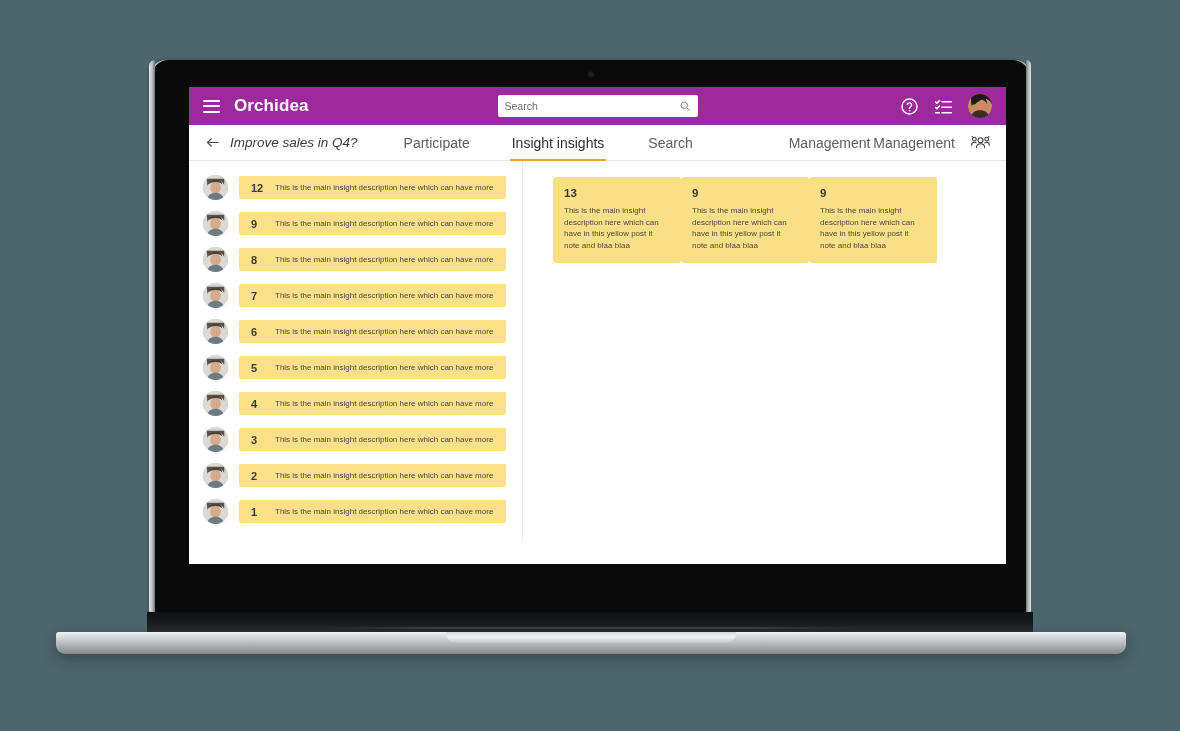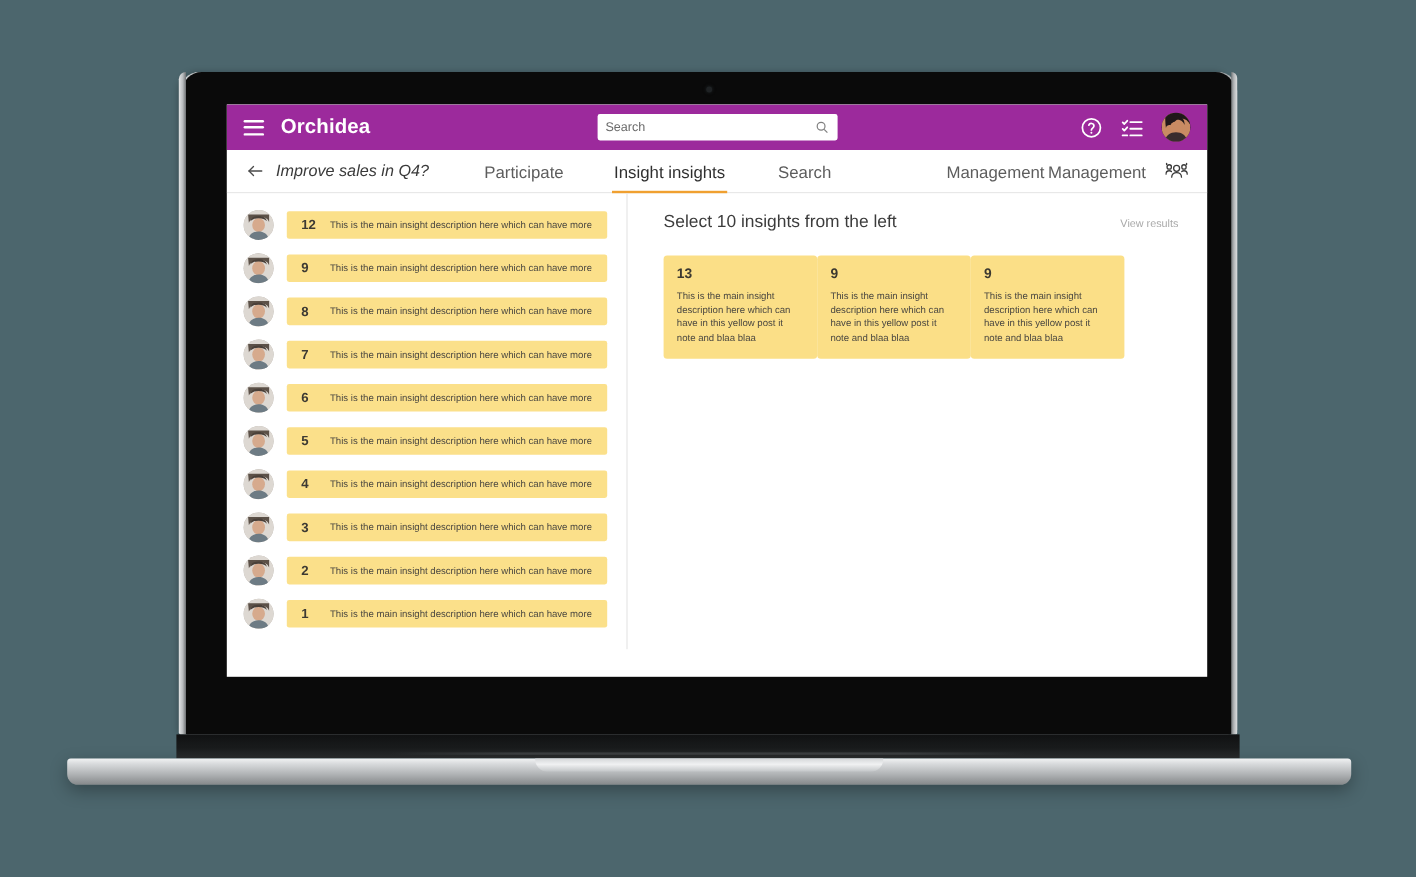--- a/index.html
+++ b/index.html
@@ -549,24 +549,20 @@
           <div class="insight-chip">
             <span class="insight-number">1</span>
             <span class="insight-text">This is the main insight description here which can have more</span>
           </div>
         </div>
       </div>
 
       <div id="panel-divider"></div>
 
       <div id="selection-panel">
-        <div id="selection-header">
-          <div id="selection-title">Select 10 insights from the left</div>
-          <div id="view-results-link">View results</div>
-        </div>
         <div id="postit-grid">
           <div class="postit-card">
             <div class="postit-number">13</div>
             <div class="postit-text">This is the main insight description here which can have in this yellow post it note and blaa blaa</div>
           </div>
           <div class="postit-card tall">
             <div class="postit-number">9</div>
             <div class="postit-text">This is the main insight description here which can have in this yellow post it note and blaa blaa</div>
           </div>
           <div class="postit-card tall">

